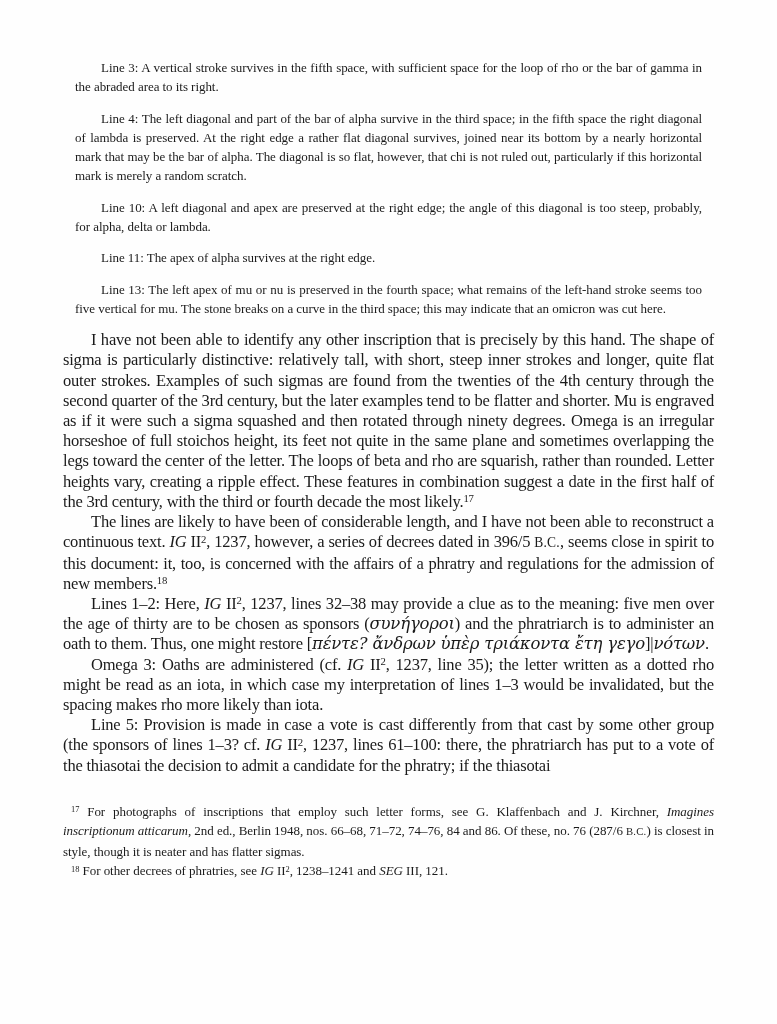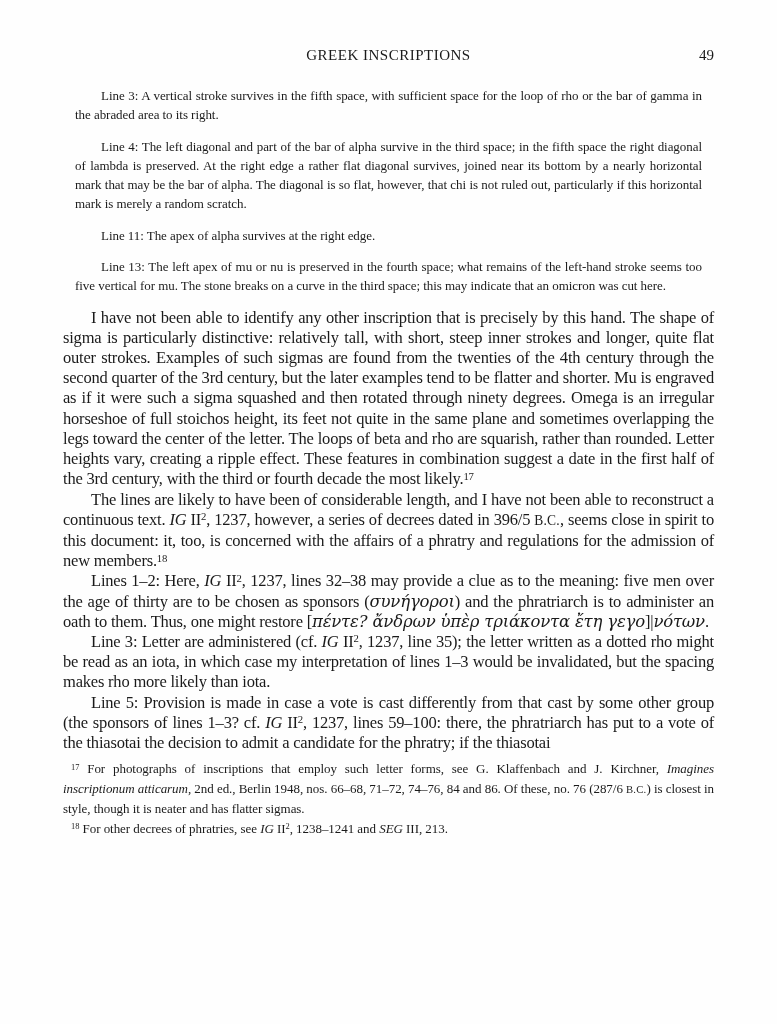--- a/index.html
+++ b/index.html
@@ -54,21 +54,21 @@
   .bodytext p {
     margin: 0;
     font-size: 16.5px;
     line-height: 20.2px;
     text-indent: 28px;
     text-align: justify;
     letter-spacing: -0.2px;
   }
   
   .footnotes {
-    margin-top: 6px;
+    margin-top: 26px;
   }
   .footnotes p {
     margin: 0;
     font-size: 13px;
     line-height: 19.5px;
     text-indent: 8px;
     text-align: justify;
     letter-spacing: -0.05px;
   }
   
@@ -80,38 +80,35 @@
     position: relative;
     top: -0.42em;
   }
   .r-sc { font-size: 0.82em; letter-spacing: 0.2px; }
 </style>
 </head>
 <body>
 
 <div class="page">
 
-  <div class="running-head">
-    <span class="rh-title">GREEK INSCRIPTIONS</span>
-    <span class="rh-num">49</span>
-  </div>
 
   <section class="notes">
     <p>Line 3: A vertical stroke survives in the fifth space, with sufficient space for the loop of rho or the bar of gamma in the abraded area to its right.</p>
     <p>Line 4: The left diagonal and part of the bar of alpha survive in the third space; in the fifth space the right diagonal of lambda is preserved. At the right edge a rather flat diagonal survives, joined near its bottom by a nearly horizontal mark that may be the bar of alpha. The diagonal is so flat, however, that chi is not ruled out, particularly if this horizontal mark is merely a random scratch.</p>
+    <p>Line 10: A left diagonal and apex are preserved at the right edge; the angle of this diagonal is too steep, probably, for alpha, delta or lambda.</p>
     <p>Line 11: The apex of alpha survives at the right edge.</p>
     <p>Line 13: The left apex of mu or nu is preserved in the fourth space; what remains of the left-hand stroke seems too five vertical for mu. The stone breaks on a curve in the third space; this may indicate that an omicron was cut here.</p>
   </section>
 
   <section class="bodytext">
     <p><span>I have not been able to identify any other inscription that is precisely by this hand. The shape of sigma is particularly distinctive: relatively tall, with short, steep inner strokes and longer, quite flat outer strokes. Examples of such sigmas are found from the twenties of the 4th century through the second quarter of the 3rd century, but the later examples tend to be flatter and shorter. Mu is engraved as if it were such a sigma squashed and then rotated through ninety degrees. Omega is an irregular horseshoe of full stoichos height, its feet not quite in the same plane and sometimes overlapping the legs toward the center of the letter. The loops of beta and rho are squarish, rather than rounded. Letter heights vary, creating a ripple effect. These features in combination suggest a date in the first half of the 3rd century, with the third or fourth decade the most likely.</span><span class="r-sup">17</span></p>
     <p><span>The lines are likely to have been of considerable length, and I have not been able to reconstruct a continuous text. </span><span class="r-i">IG</span><span> II</span><span class="r-sup">2</span><span>, 1237, however, a series of decrees dated in 396/5 </span><span class="r-sc">B.C.</span><span>, seems close in spirit to this document: it, too, is concerned with the affairs of a phratry and regulations for the admission of new members.</span><span class="r-sup">18</span></p>
     <p><span>Lines 1–2: Here, </span><span class="r-i">IG</span><span> II</span><span class="r-sup">2</span><span>, 1237, lines 32–38 may provide a clue as to the meaning: five men over the age of thirty are to be chosen as sponsors (</span><span class="r-gk">συνήγοροι</span><span>) and the phratriarch is to administer an oath to them. Thus, one might restore [</span><span class="r-gk">πέντε? ἄνδρων ὑπὲρ τριάκοντα ἔτη γεγο</span><span>]|</span><span class="r-gk">νότων</span><span>.</span></p>
-    <p><span>Line 3: Letter are administered (cf. </span><span class="r-i">IG</span><span> II</span><span class="r-sup">2</span><span>, 1237, line 35); the letter written as a dotted rho might be read as an iota, in which case my interpretation of lines 1–3 would be invalidated, but the spacing makes rho more likely than iota.</span></p>
-    <p><span>Line 5: Provision is made in case a vote is cast differently from that cast by some other group (the sponsors of lines 1–3? cf. </span><span class="r-i">IG</span><span> II</span><span class="r-sup">2</span><span>, 1237, lines 59–100: there, the phratriarch has put to a vote of the thiasotai the decision to admit a candidate for the phratry; if the thiasotai</span></p>
+    <p><span>Omega 3: Oaths are administered (cf. </span><span class="r-i">IG</span><span> II</span><span class="r-sup">2</span><span>, 1237, line 35); the letter written as a dotted rho might be read as an iota, in which case my interpretation of lines 1–3 would be invalidated, but the spacing makes rho more likely than iota.</span></p>
+    <p><span>Line 5: Provision is made in case a vote is cast differently from that cast by some other group (the sponsors of lines 1–3? cf. </span><span class="r-i">IG</span><span> II</span><span class="r-sup">2</span><span>, 1237, lines 61–100: there, the phratriarch has put to a vote of the thiasotai the decision to admit a candidate for the phratry; if the thiasotai</span></p>
   </section>
 
   <section class="footnotes">
     <p><span class="r-sup">17</span><span> For photographs of inscriptions that employ such letter forms, see G. Klaffenbach and J. Kirchner, </span><span class="r-i">Imagines inscriptionum atticarum</span><span>, 2nd ed., Berlin 1948, nos. 66–68, 71–72, 74–76, 84 and 86. Of these, no. 76 (287/6 </span><span class="r-sc">B.C.</span><span>) is closest in style, though it is neater and has flatter sigmas.</span></p>
-    <p><span class="r-sup">18</span><span> For other decrees of phratries, see </span><span class="r-i">IG</span><span> II</span><span class="r-sup">2</span><span>, 1238–1241 and </span><span class="r-i">SEG</span><span> III, 213.</span></p>
+    <p><span class="r-sup">18</span><span> For other decrees of phratries, see </span><span class="r-i">IG</span><span> II</span><span class="r-sup">2</span><span>, 1238–1241 and </span><span class="r-i">SEG</span><span> III, 121.</span></p>
   </section>
 
 </div>
 
 </body></html>

